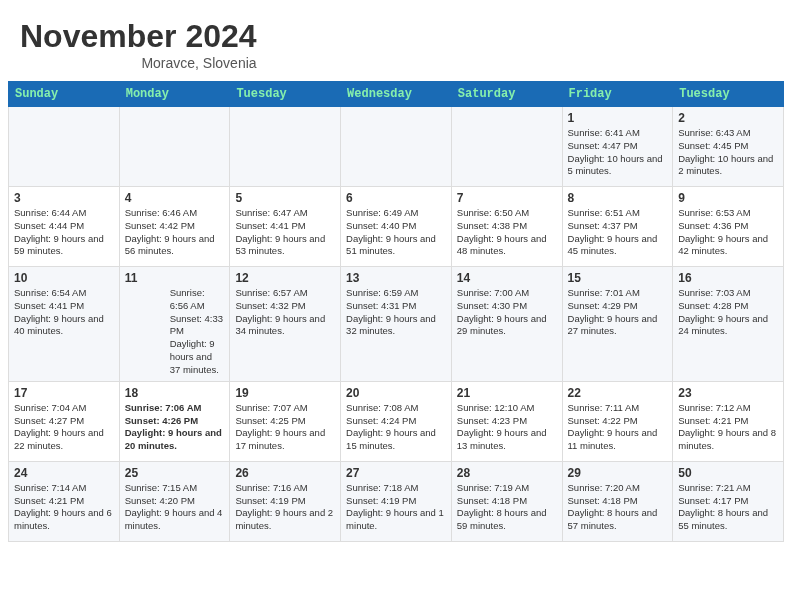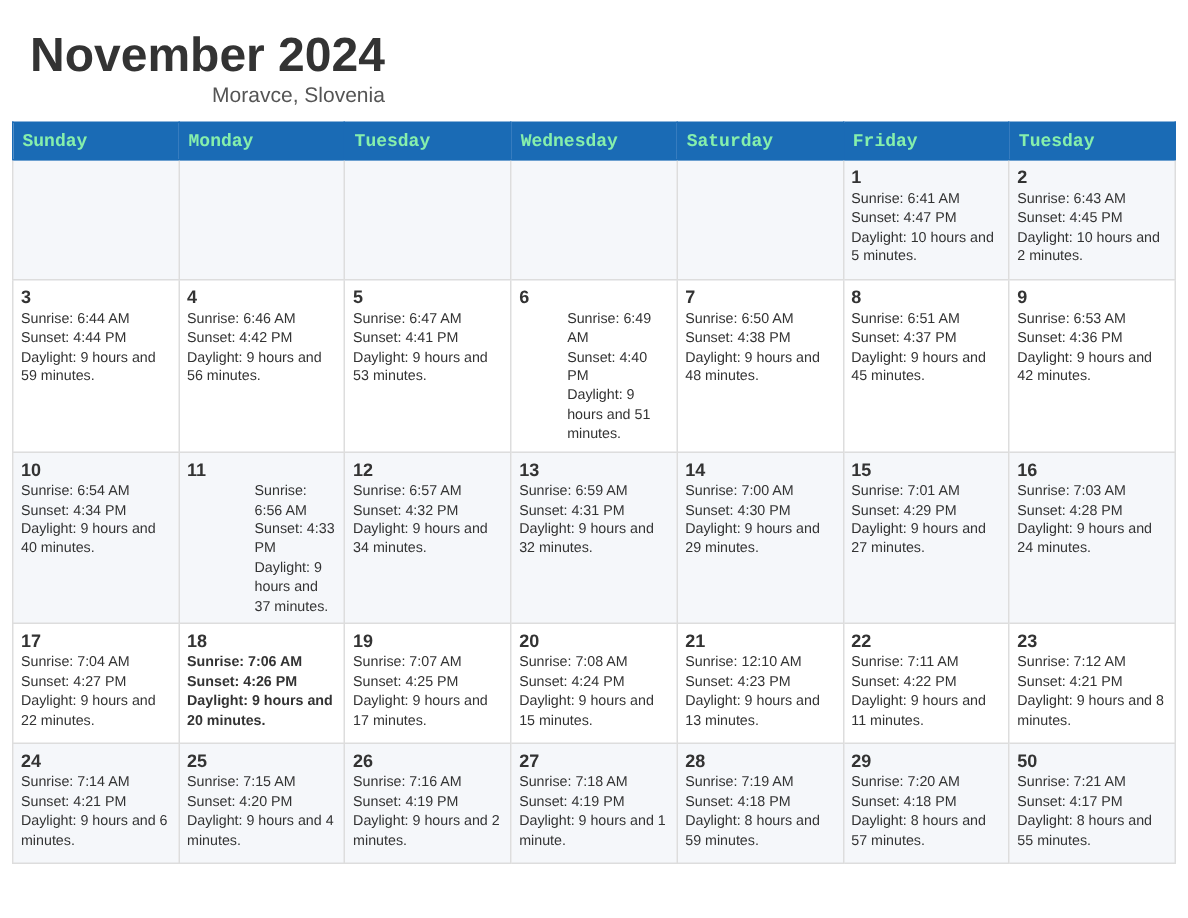--- a/index.html
+++ b/index.html
@@ -161,21 +161,21 @@
 Daylight: 9 hours and 56 minutes.</div>
         </td>
         <td>
           <span class="day-num">5</span>
           <div class="day-info" style="white-space: pre-line;">Sunrise: 6:47 AM
 Sunset: 4:41 PM
 Daylight: 9 hours and 53 minutes.</div>
         </td>
         <td>
           <span class="day-num">6</span>
-          <div class="day-info" style="white-space: pre-line; margin-left: 32px;">Sunrise: 6:49 AM
+          <div class="day-info" style="white-space: pre-line;">Sunrise: 6:49 AM
 Sunset: 4:40 PM
 Daylight: 9 hours and 51 minutes.</div>
         </td>
         <td>
           <span class="day-num">7</span>
           <div class="day-info" style="white-space: pre-line;">Sunrise: 6:50 AM
 Sunset: 4:38 PM
 Daylight: 9 hours and 48 minutes.</div>
         </td>
         <td>
@@ -188,21 +188,21 @@
           <span class="day-num">9</span>
           <div class="day-info" style="white-space: pre-line;">Sunrise: 6:53 AM
 Sunset: 4:36 PM
 Daylight: 9 hours and 42 minutes.</div>
         </td>
       </tr>
       <tr class="week-row">
         <td>
           <span class="day-num">10</span>
           <div class="day-info" style="white-space: pre-line;">Sunrise: 6:54 AM
-Sunset: 4:34 PM
+Sunset: 4:41 PM
 Daylight: 9 hours and 40 minutes.</div>
         </td>
         <td>
           <span class="day-num">11</span>
           <div class="day-info" style="white-space: pre-line; margin-left: 45px;">Sunrise: 6:56 AM
 Sunset: 4:33 PM
 Daylight: 9 hours and 37 minutes.</div>
         </td>
         <td>
           <span class="day-num">12</span>

